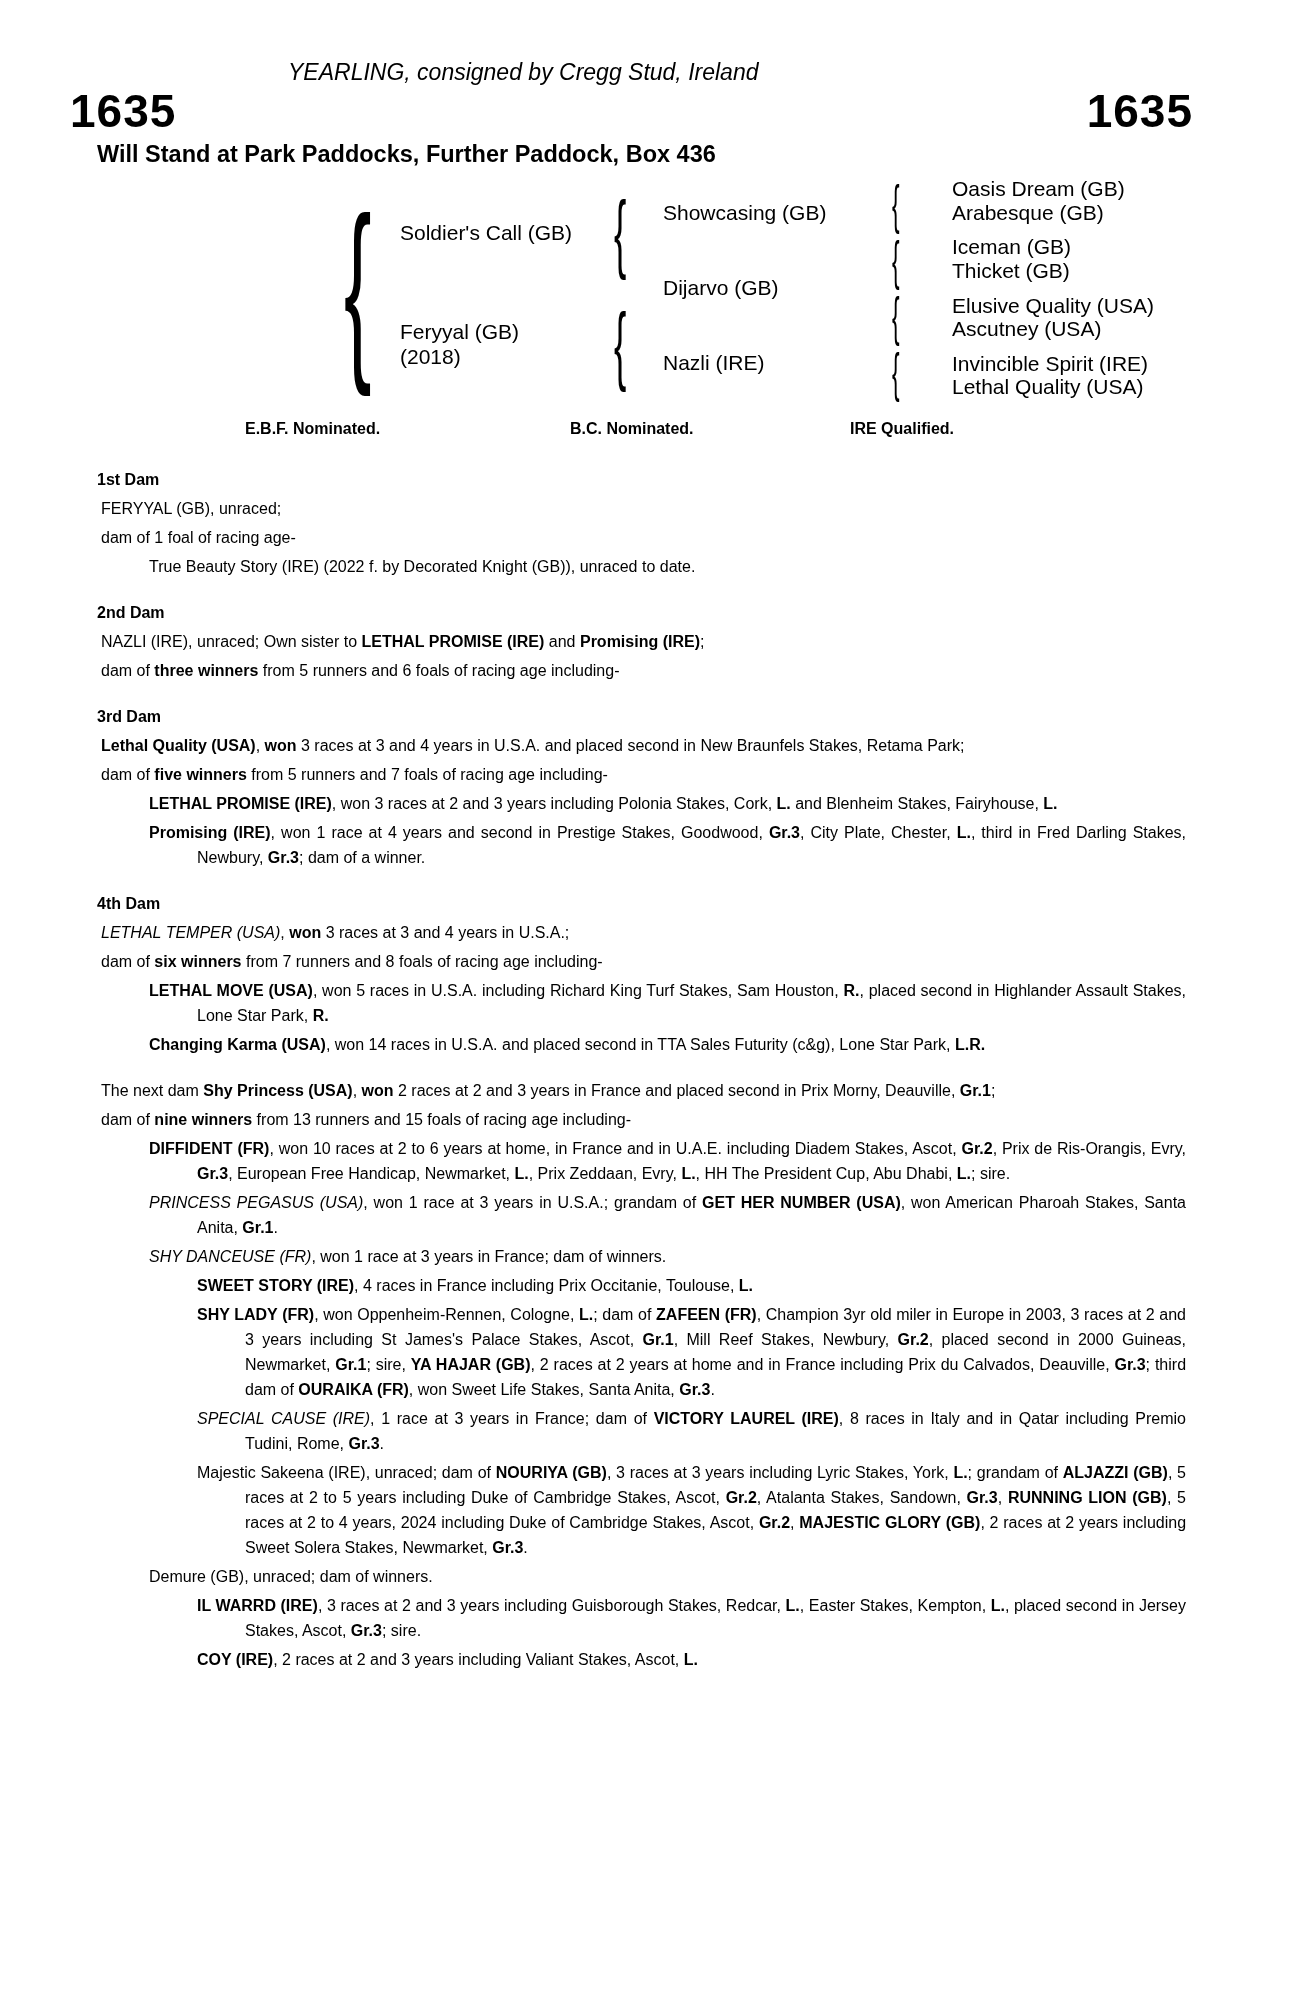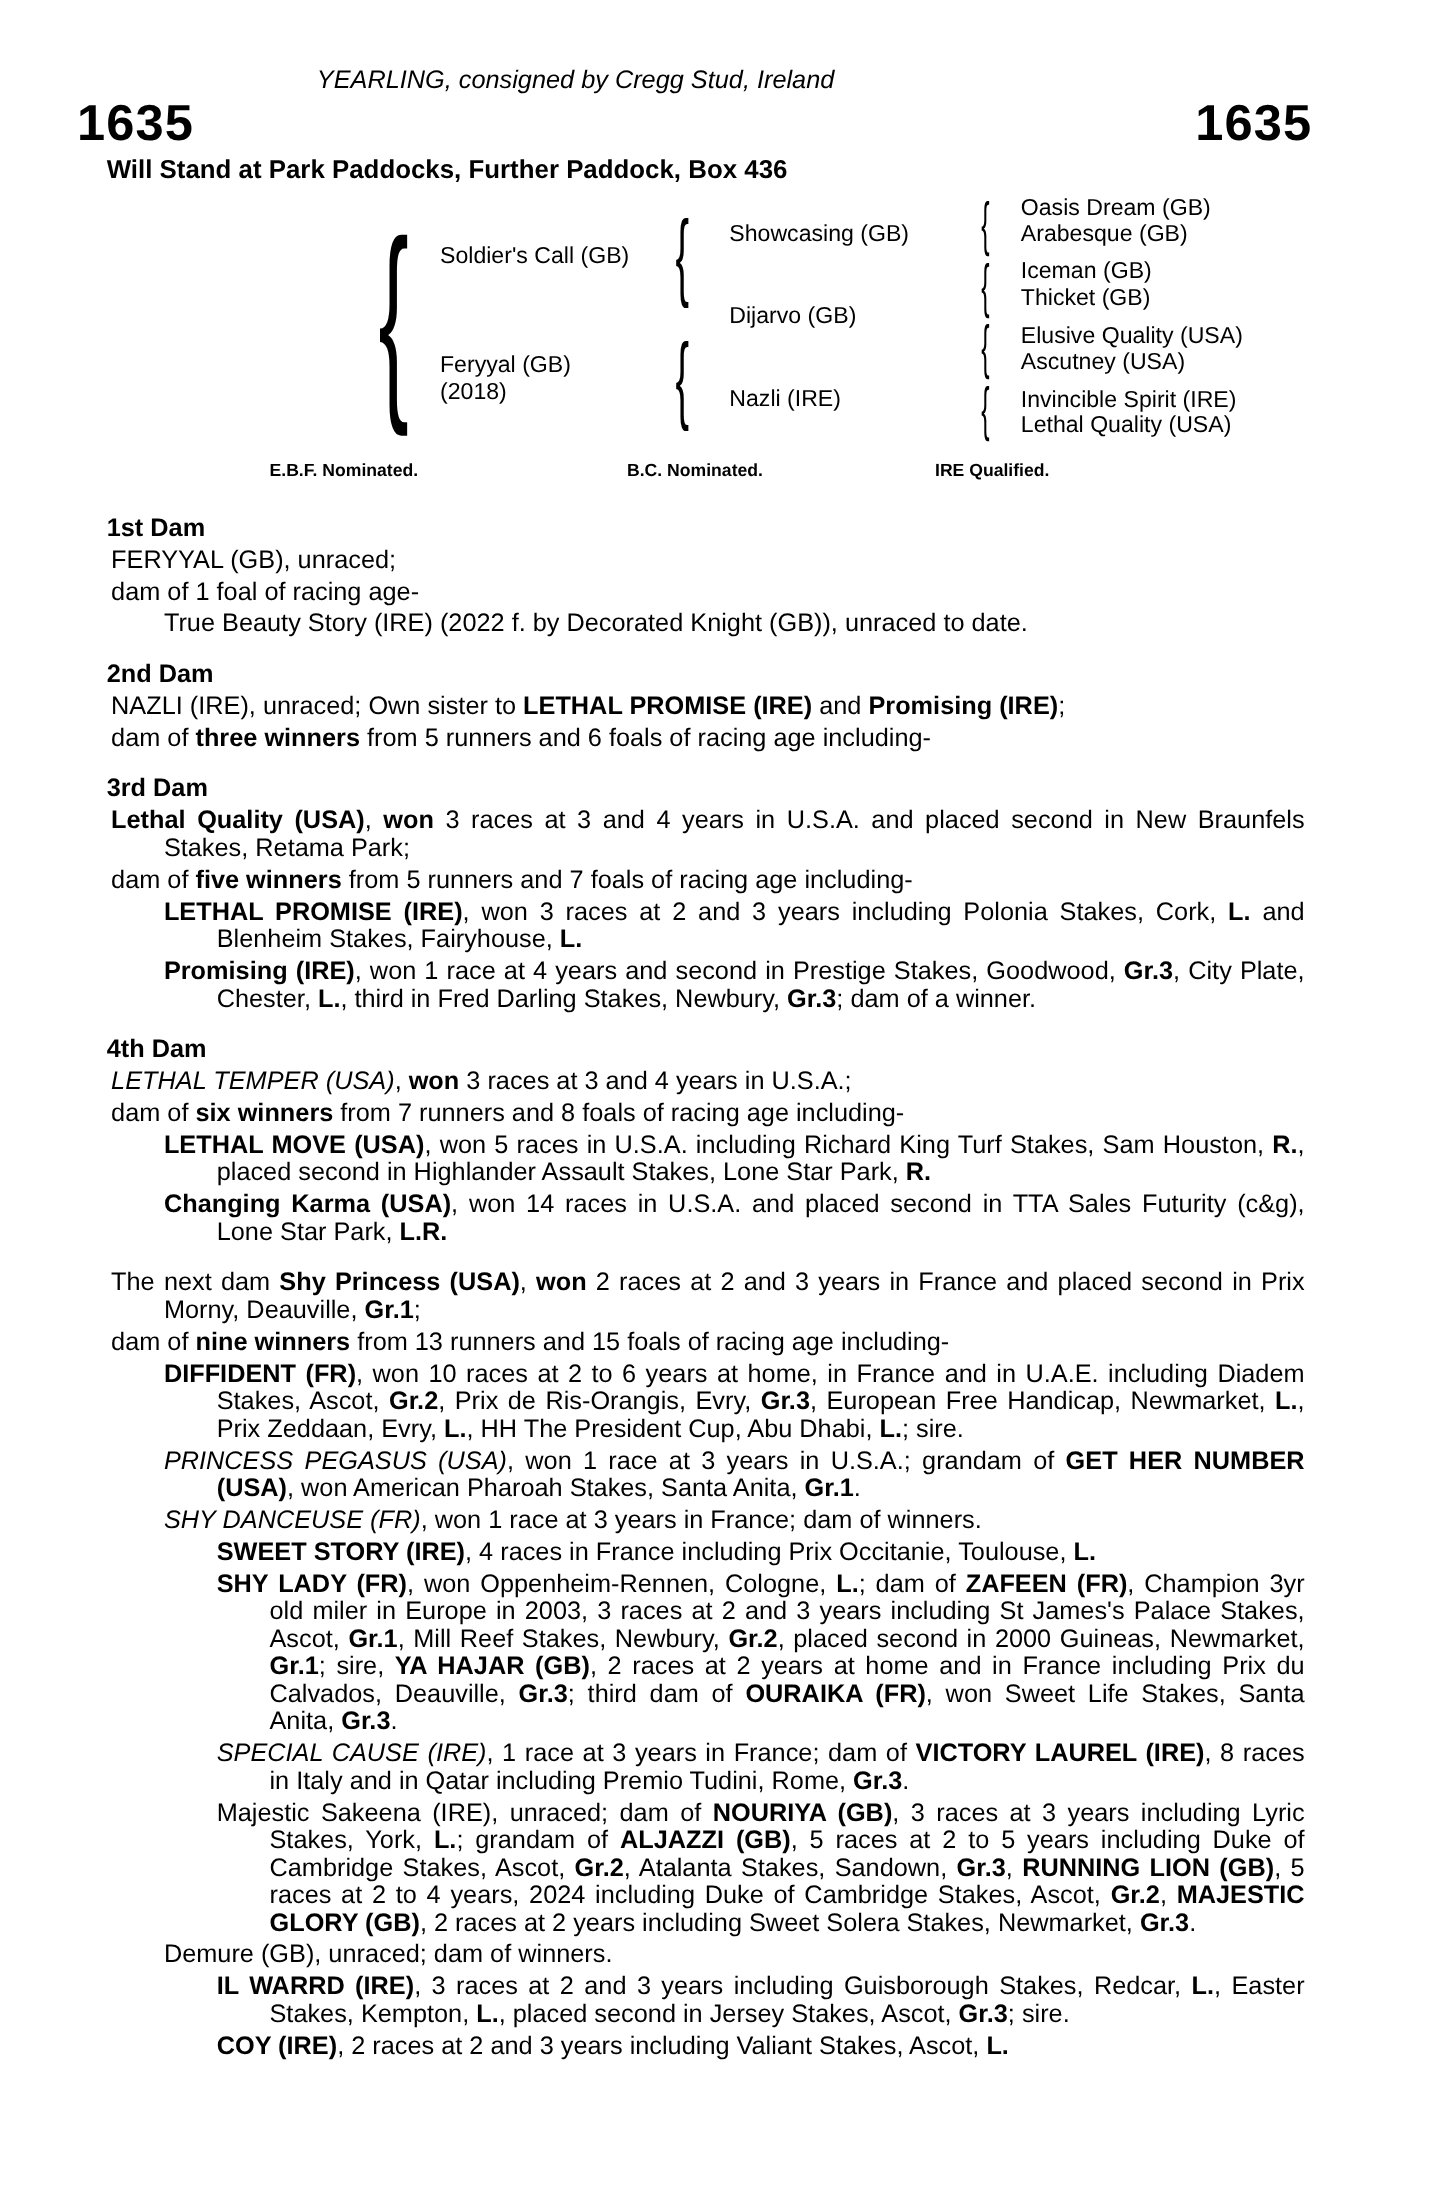--- a/index.html
+++ b/index.html
@@ -18,40 +18,40 @@
 
   
   .ped{position:relative;height:224px;margin-top:8px;font-size:21px;}
   .ped .col{position:absolute;top:0;bottom:0;display:flex;flex-direction:column;}
   #col-subject{left:97px;width:268px;justify-content:center;line-height:25px;}
   .subject-name{font-weight:700;font-size:24.5px;line-height:26px;letter-spacing:.2px;}
   #col-gen1{left:400px;width:225px;}
   #col-gen1 .cell{flex:1;display:flex;flex-direction:column;justify-content:center;line-height:25px;}
   #col-gen2{left:663px;width:242px;}
   #col-gen2 .cell{flex:1;display:flex;align-items:center;}
-  #col-gen3{left:928px;width:268px;justify-content:space-between;padding:1px 0;}
+  #col-gen3{left:952px;width:268px;justify-content:space-between;padding:1px 0;}
   .g3line{line-height:23.5px;white-space:nowrap;}
 
   .bracecol{position:absolute;top:0;bottom:0;display:flex;flex-direction:column;}
   #br1{left:344px;justify-content:center;}
   #br2{left:614px;}
   #br3{left:892px;}
   #br2 .cell,#br3 .cell{flex:1;display:flex;align-items:center;}
   .brace{display:block;font-weight:400;transform:scaleX(.42);transform-origin:left center;line-height:0;}
   .br-big{font-size:196px;}
   .br-med{font-size:88px;}
   .br-sm{font-size:54px;}
 
   
   .noms{position:relative;height:26px;margin-top:20px;font-weight:700;font-size:16px;}
   .noms span{position:absolute;top:0;white-space:nowrap;}
   .nom0{left:245px}.nom1{left:570px}.nom2{left:850px}
 
   
-  .sections{margin:0 0 0 97px;width:1093px;font-size:23px;line-height:25px;text-align:justify;}
+  .sections{margin:0 0 0 97px;width:1093px;font-size:16px;line-height:25px;text-align:justify;}
   .section{margin-top:21px;}
   .sec-h{font-weight:700;text-align:left;}
   .para{margin:4px;}
   .para.lvl0{padding-left:48px;text-indent:-48px;}
   .para.lvl1{padding-left:96px;text-indent:-48px;}
   .para.lvl2{padding-left:144px;text-indent:-48px;}
   .b{font-weight:700;}
   .i{font-style:italic;}
 </style>
 </head>

